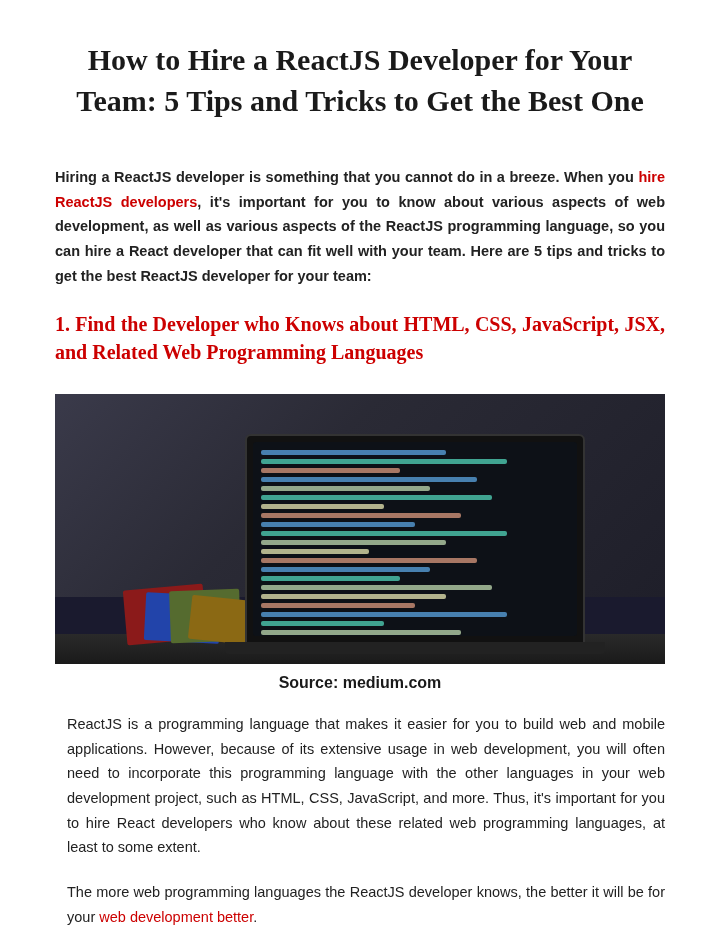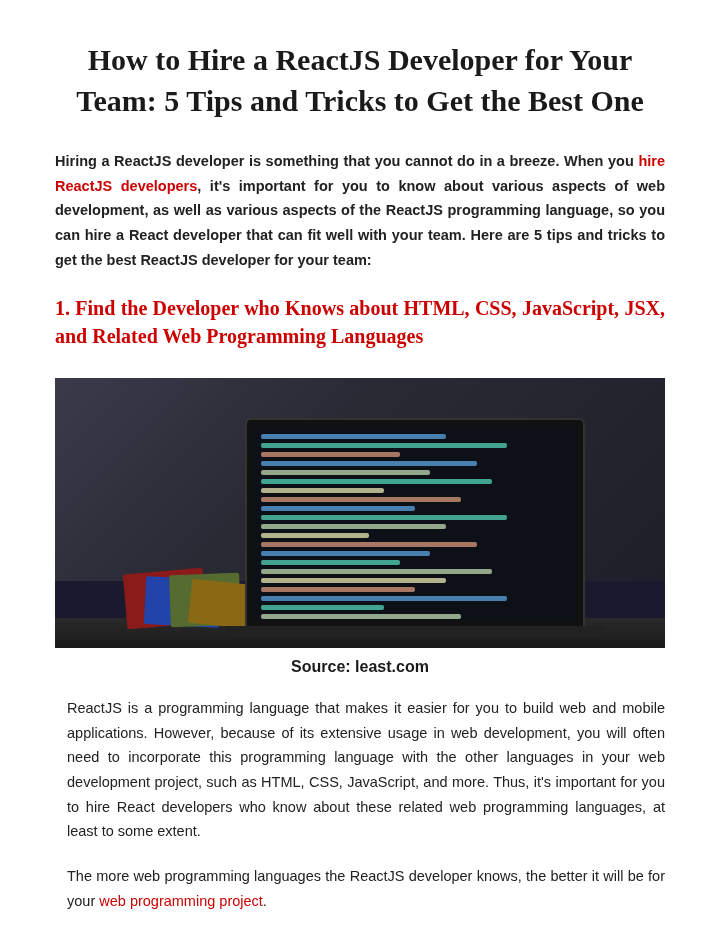--- a/index.html
+++ b/index.html
@@ -15,21 +15,21 @@
       width: 720px;
       min-height: 931px;
       padding: 40px 55px 50px 55px;
     }
 
     .page-title {
       text-align: center;
       font-size: 30px;
       font-weight: bold;
       line-height: 1.35;
-      margin-bottom: 28px;
+      margin-bottom: 44px;
       color: #1a1a1a;
       font-family: Georgia, serif;
     }
 
     .intro-paragraph {
       font-size: 14.5px;
       line-height: 1.7;
       margin-bottom: 22px;
       text-align: justify;
       font-family: Arial, sans-serif;
@@ -220,19 +220,19 @@
           <div class="code-line" style="width:40%; background:#4ec9b0;"></div>
           <div class="code-line" style="width:65%; background:#b5cea8;"></div>
 
         </div>
       </div>
     </div>
     <div class="laptop-base"></div>
   </div>
 </div>
 
-<p class="image-caption">Source: least.com</p>
+<p class="image-caption">Source: medium.com</p>
 
 <p class="body-paragraph">ReactJS is a programming language that makes it easier for you to build web and mobile applications. However, because of its extensive usage in web development, you will often need to incorporate this programming language with the other languages in your web development project, such as HTML, CSS, JavaScript, and more. Thus, it's important for you to hire React developers who know about these related web programming languages, at least to some extent.</p>
 
 <p class="body-paragraph">
-  <span>The more web programming languages the ReactJS developer knows, the better it will be for your </span><a href="#">web programming project</a><span>.</span>
+  <span>The more web programming languages the ReactJS developer knows, the better it will be for your </span><a href="#">web development better</a><span>.</span>
 </p>
 
 </body></html>

